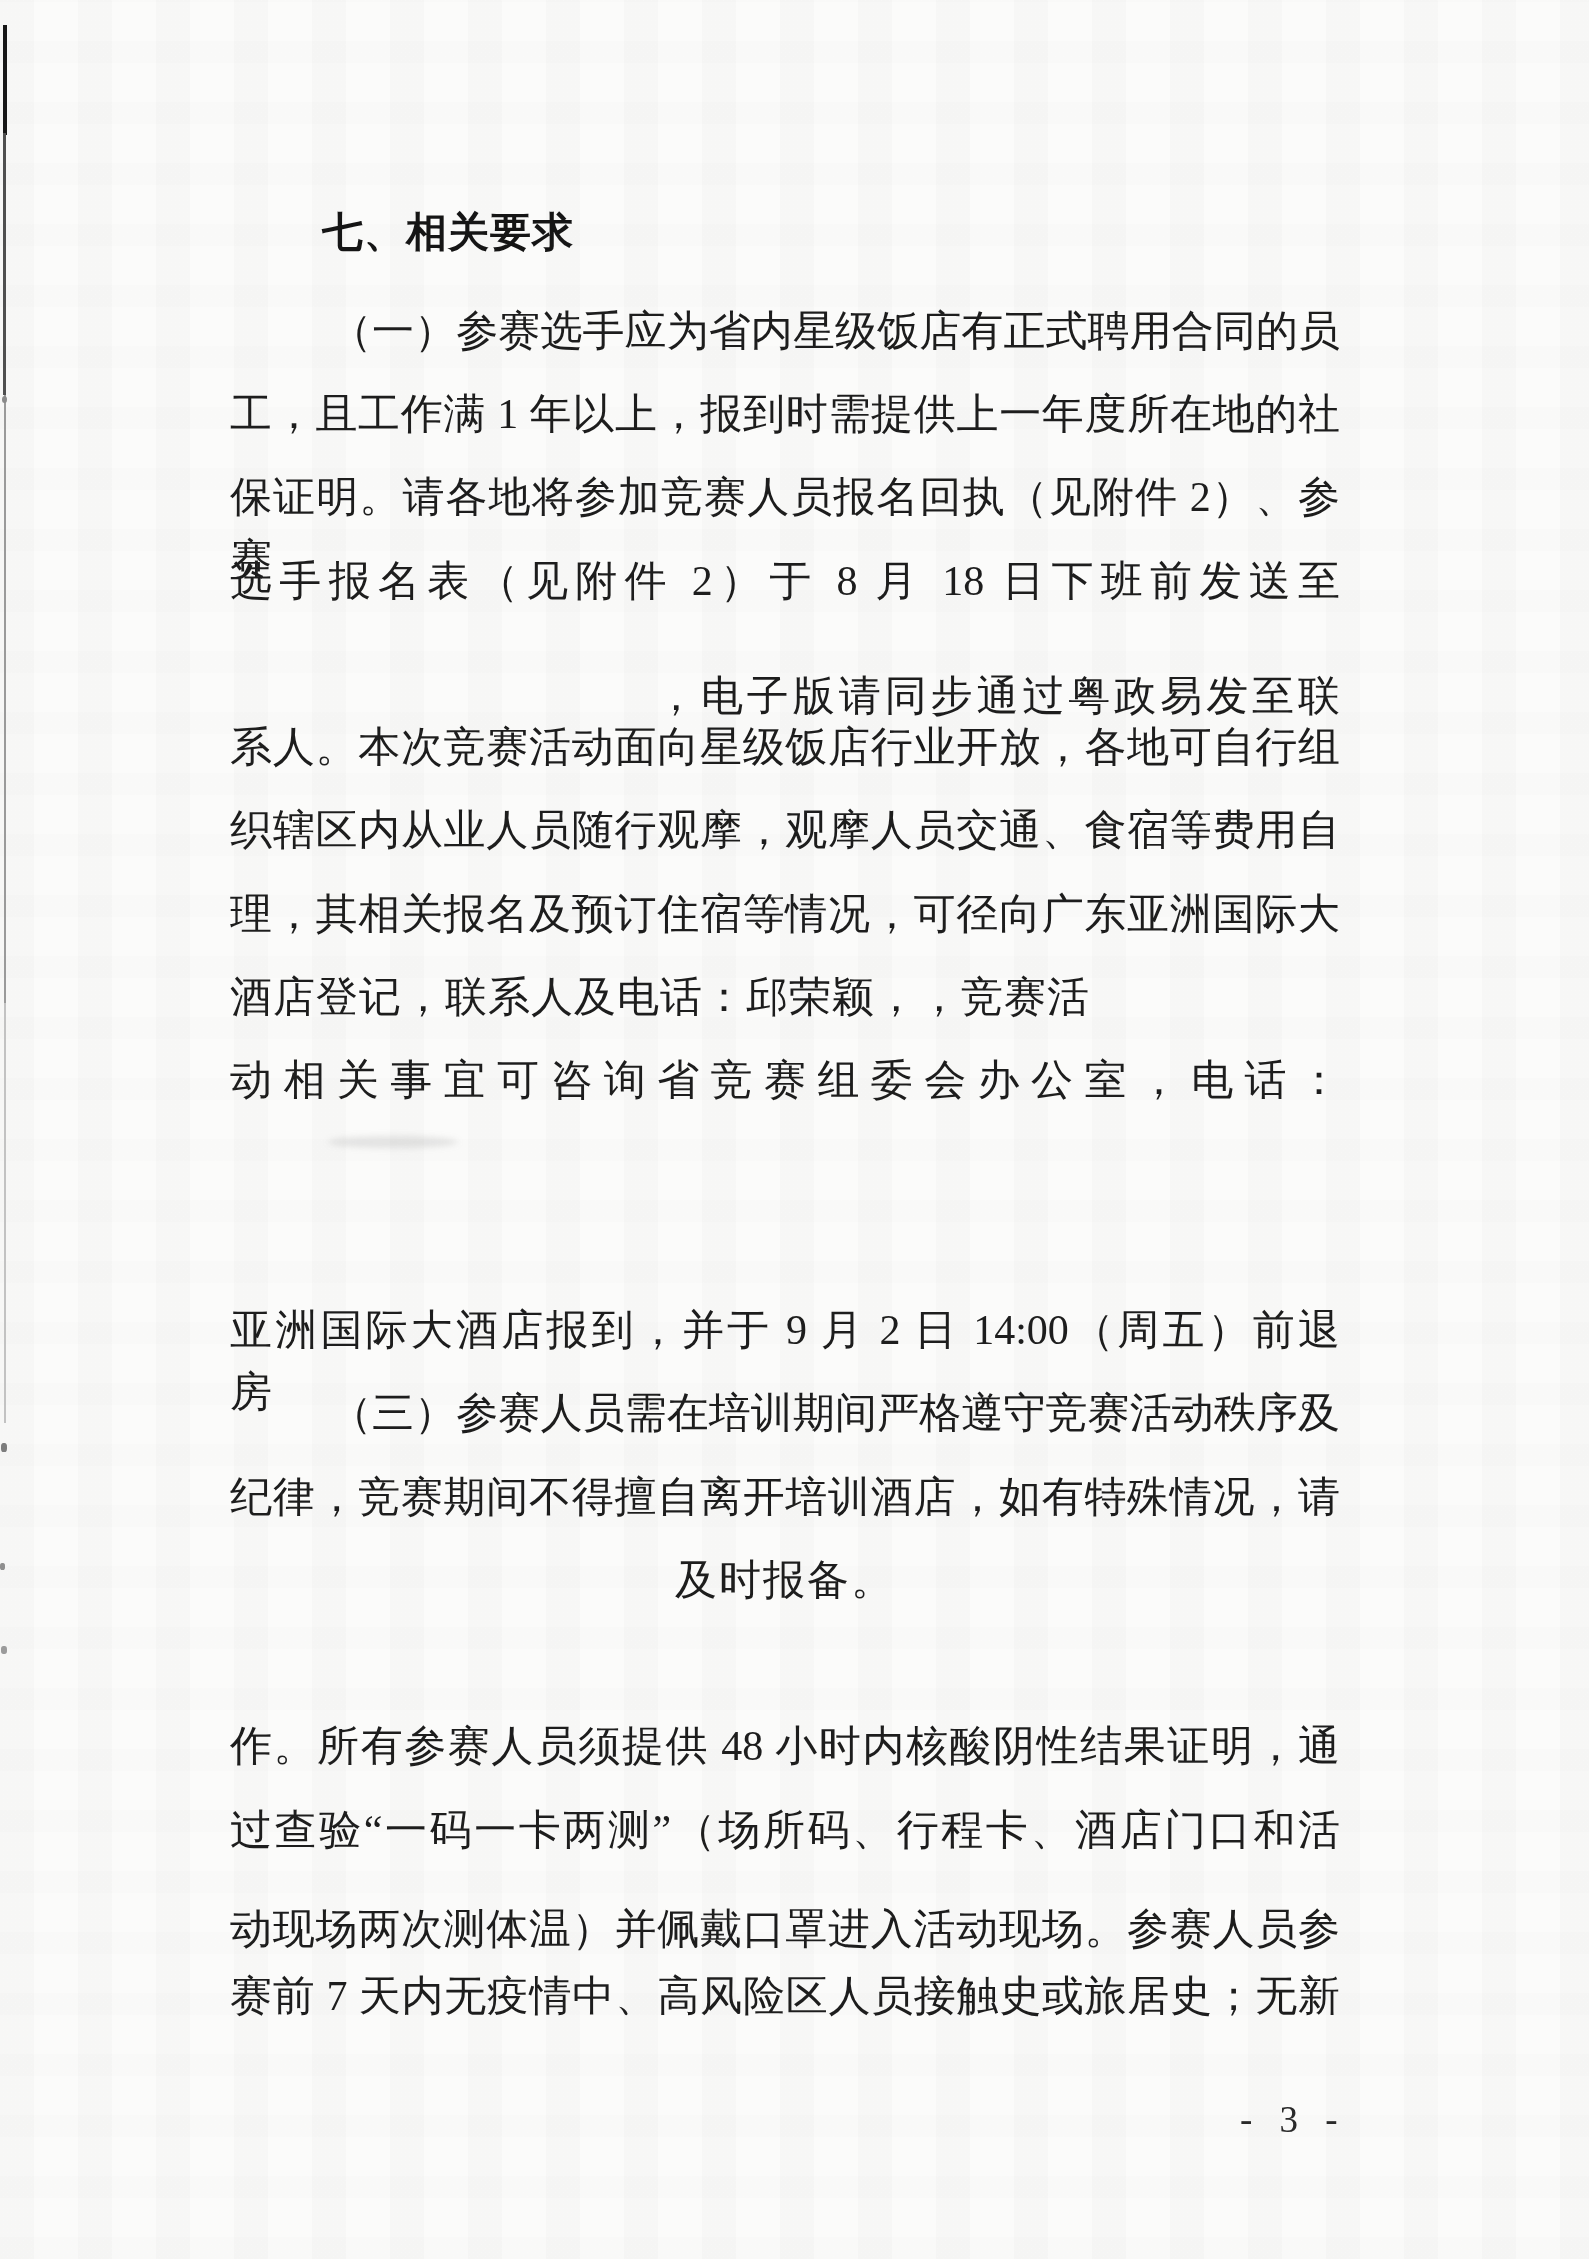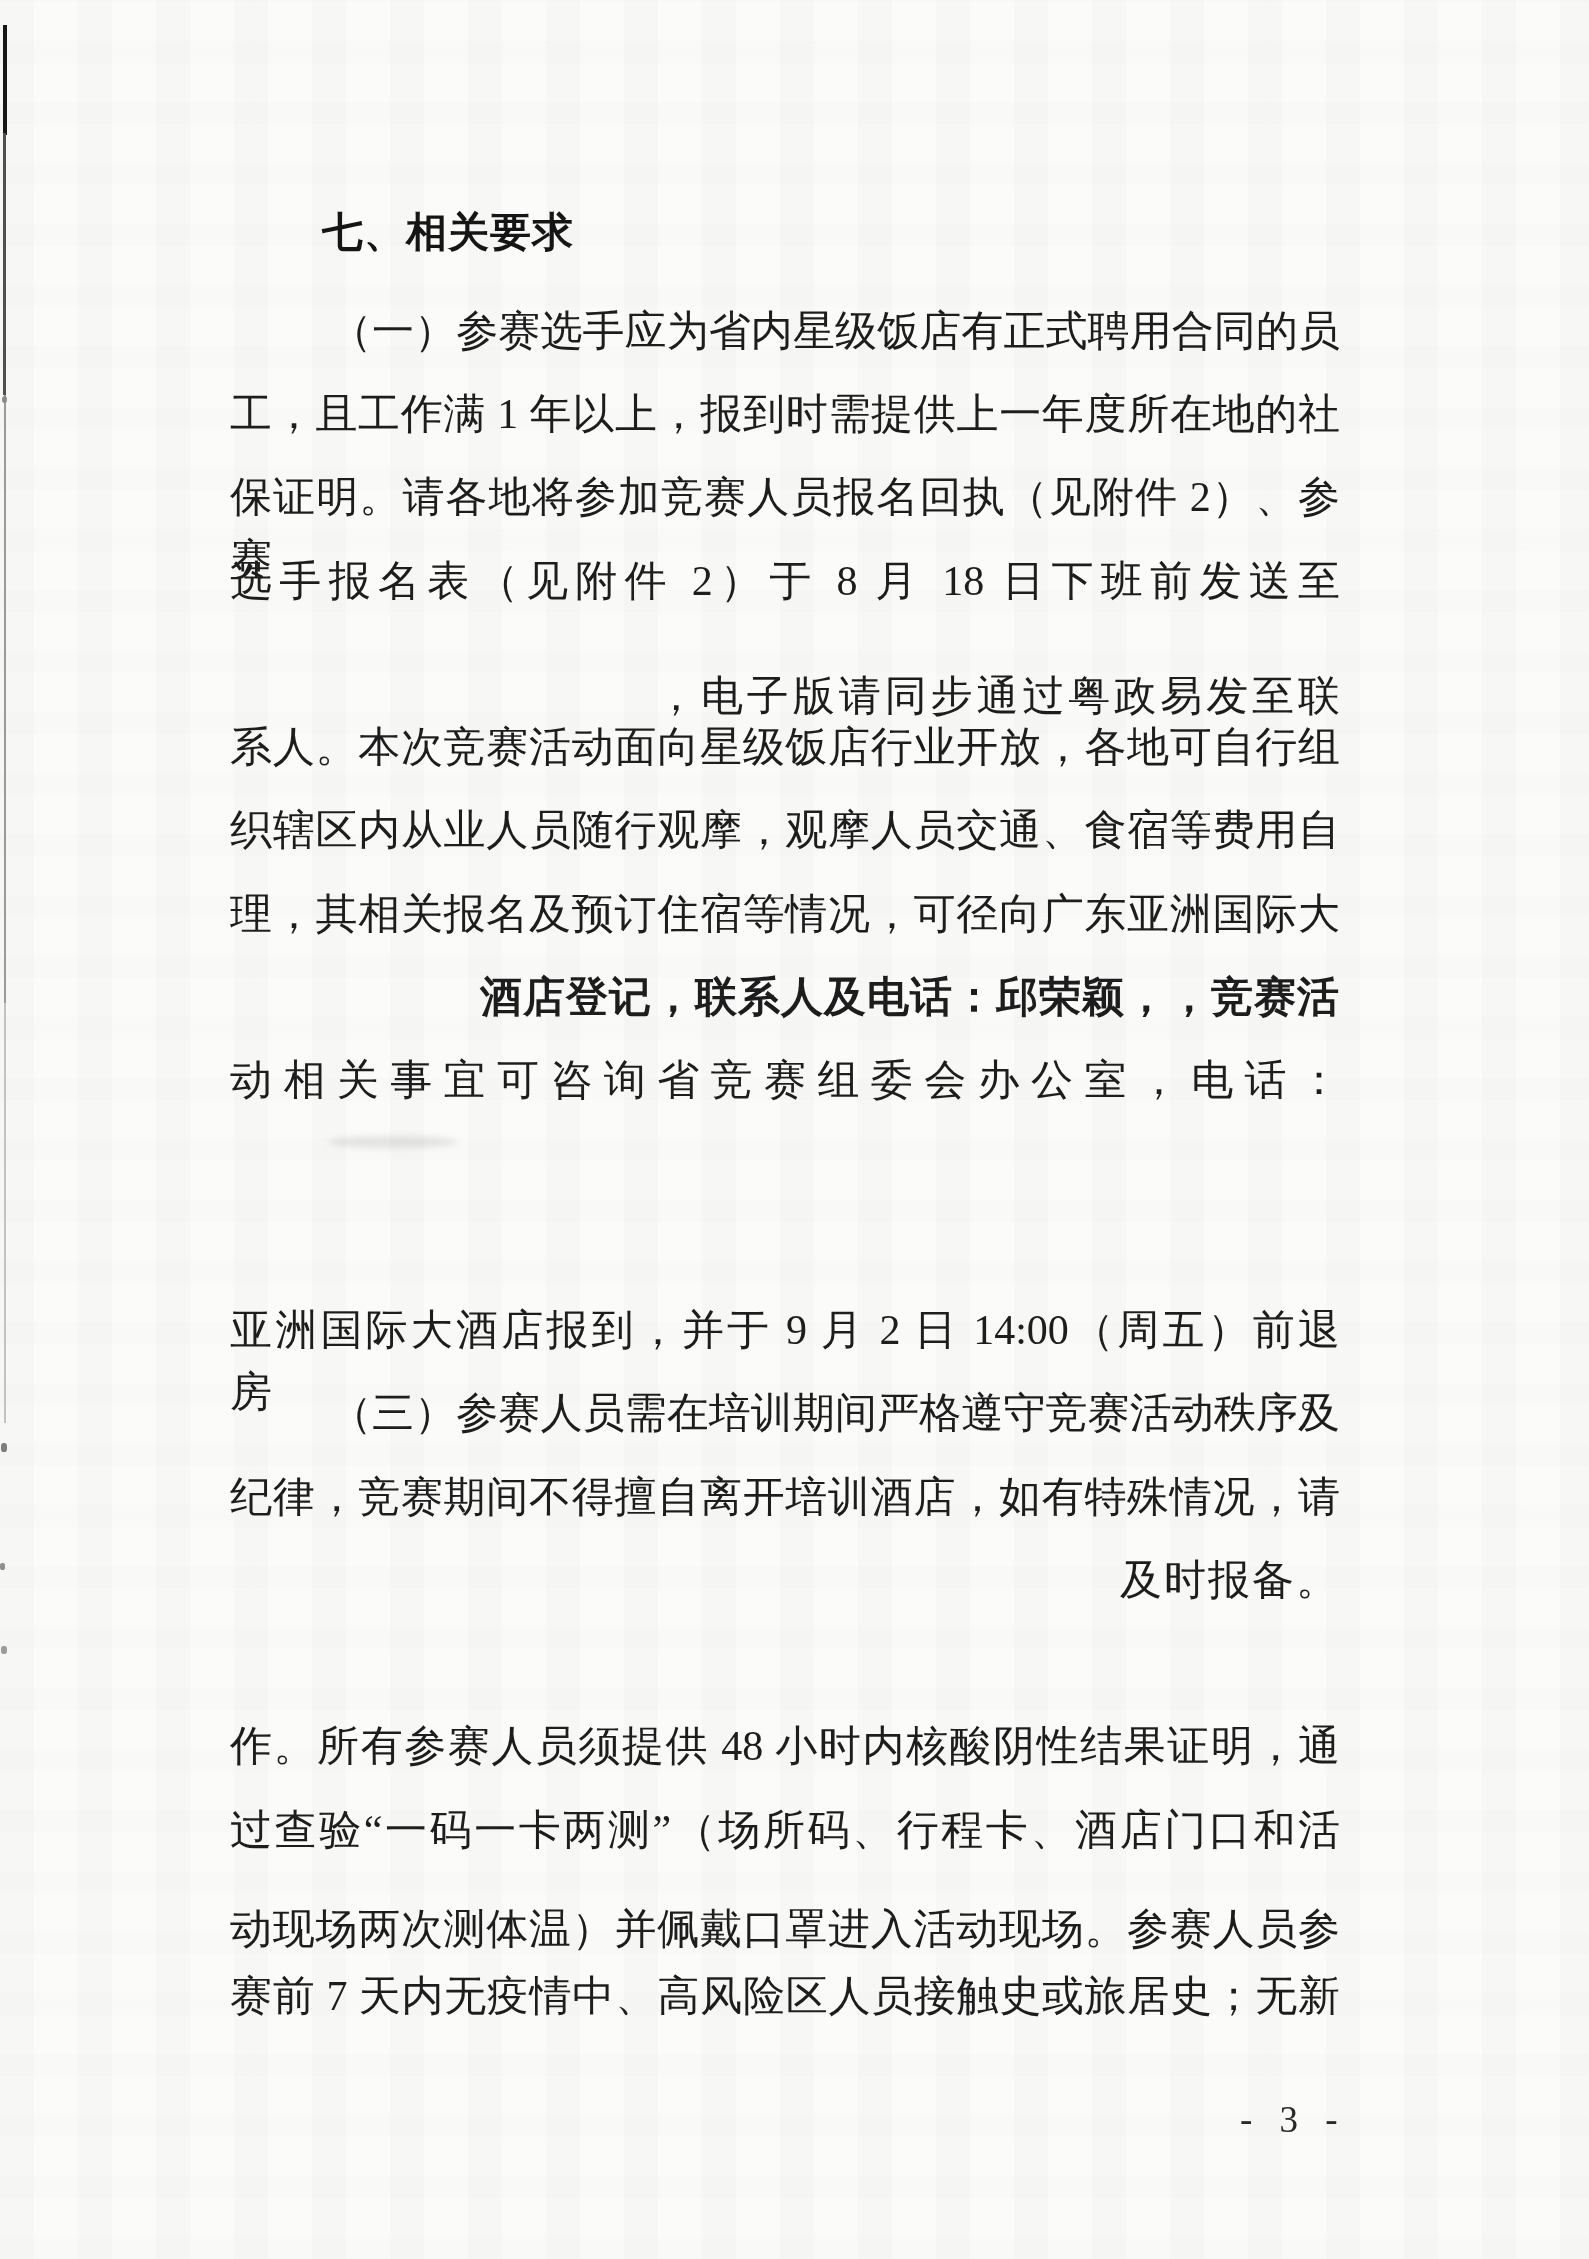--- a/index.html
+++ b/index.html
@@ -27,22 +27,22 @@
     font-weight:700;font-size:41px;line-height:52px;color:#151515;
     letter-spacing:1px;white-space:nowrap;
   }
   .bline{
     position:absolute;height:62px;line-height:62px;
     font-size:42px;color:#1d1d1d;white-space:normal;
   }
   .just{left:230px;width:1110px;text-align:justify;text-align-last:justify;}
   .indent{left:330px;width:1010px;text-align:justify;text-align-last:justify;}
   .cont{left:655px;width:685px;text-align:justify;text-align-last:justify;margin-top:32px;}
-  .short{left:230px;width:1110px;letter-spacing:2px;text-align:right;}
-  .split{left:230px;width:1110px;display:flex;justify-content:flex-end;letter-spacing:1px;font-weight:bold;}
+  .short{left:230px;width:1110px;letter-spacing:2px;text-align:center;}
+  .split{left:230px;width:1110px;display:flex;justify-content:flex-start;letter-spacing:1px;}
   .pagenum{
     position:absolute;left:1240px;top:2098px;
     font-size:37px;color:#2a2a2a;letter-spacing:9px;white-space:nowrap;
   }
   
   .edge-line-1{position:absolute;left:3px;top:25px;width:4px;height:110px;background:#171717;}
   .edge-line-2{position:absolute;left:3px;top:133px;width:3px;height:262px;background:#4f4f4f;}
   .edge-line-3{position:absolute;left:4px;top:395px;width:2px;height:610px;background:#9a9a9a;}
   .edge-line-4{position:absolute;left:4px;top:1003px;width:2px;height:420px;background:#c2c2c2;}
   .speck-1{position:absolute;left:2px;top:396px;width:5px;height:7px;background:#8a8a8a;border-radius:50%;}

